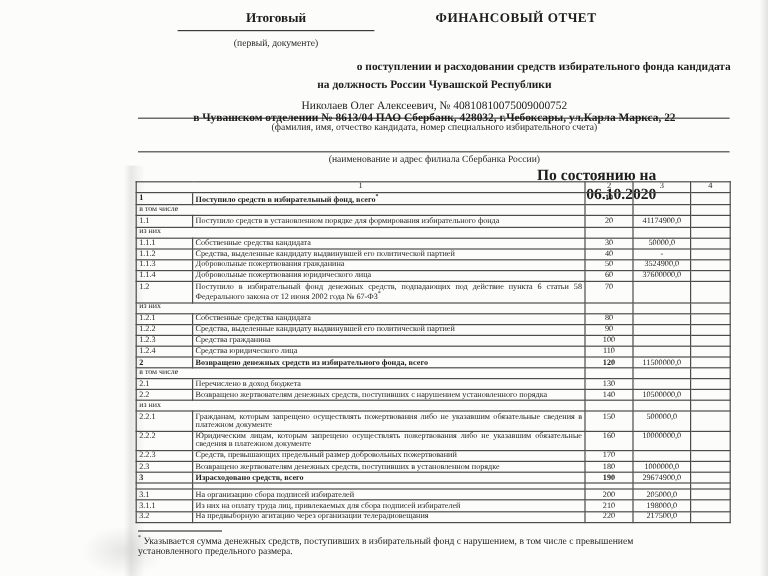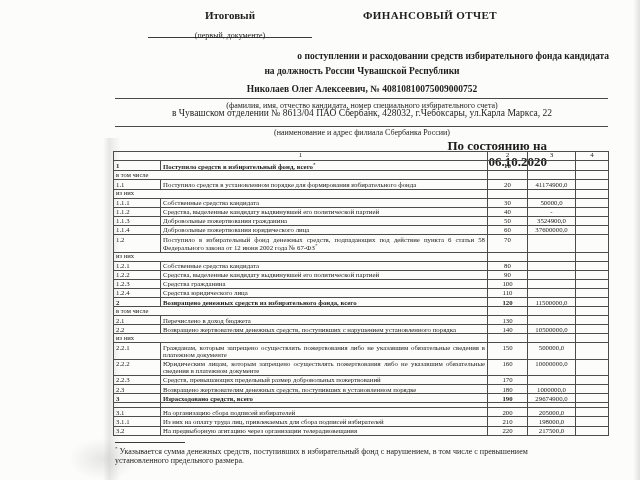--- a/index.html
+++ b/index.html
@@ -23,32 +23,32 @@
     pointer-events:none;
   }
   .corner-smudge {
     left:68px; top:438px; width:70px; height:42px;
     background:radial-gradient(ellipse at center, rgba(140,140,140,0.20) 0%, rgba(140,140,140,0) 70%);
     pointer-events:none;
   }
 
   
   .status-box { left:148px; top:9px; width:164px; text-align:center;
-    font-weight:bold; font-size:11px; padding-bottom:16px; border-bottom:1px solid #3a3a3a; }
+    font-weight:bold; font-size:11px; padding-bottom:4px; border-bottom:1px solid #3a3a3a; }
   .status-caption { left:148px; top:31px; width:164px; text-align:center; font-size:8.5px; }
   .report-title { left:330px; top:9px; width:200px; text-align:center;
     font-weight:bold; font-size:11px; letter-spacing:0.4px;font-family:Liberation Serif, serif; }
   .subtitle1 { left:115px; top:51px; width:494px; text-align:right; font-weight:bold; font-size:9.5px; }
   .subtitle2 { left:115px; top:66px; width:494px; text-align:center; font-weight:bold; font-size:9.5px; }
-  .candidate { left:115px; top:84px; width:494px; text-align:center; font-weight:bold; font-size:9.5px; }
+  .candidate { left:115px; top:84px; width:494px; text-align:center; font-weight:normal; font-size:9.5px; }
   .rule { height:0; border-top:1px solid #4a4a4a; }
   .rule1 { left:115px; top:98px; width:493px; }
   .caption { font-size:8px; text-align:center; }
   .candidate-caption { left:115px; top:101px; width:494px; }
-  .bank-line { left:115px; top:108px; width:494px; text-align:center; font-weight:normal; font-size:9.5px; }
+  .bank-line { left:115px; top:94px; width:494px; text-align:center; font-weight:bold; font-size:9.5px; }
   .rule2 { left:115px; top:126px; width:493px; }
   .bank-caption { left:115px; top:128px; width:494px; }
   .as-of { left:395px; top:138px; width:152px; text-align:right; font-weight:bold; font-size:13px; }
 
   
   .table-wrap { left:113px; top:151px; width:495px; }
   table.report { border-collapse:collapse; table-layout:fixed; width:495px;
     font-size:6.8px; line-height:1.05; }
   table.report th, table.report td {
     border:1px solid #4c4c4c; padding:0.5px 2px; vertical-align:top;

